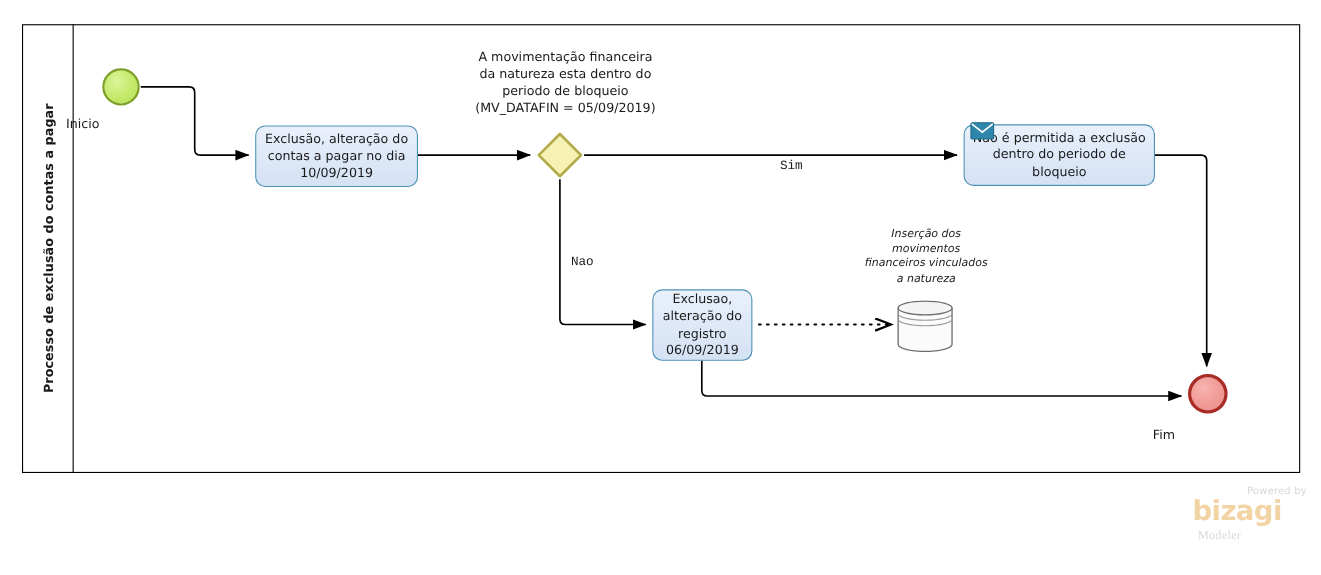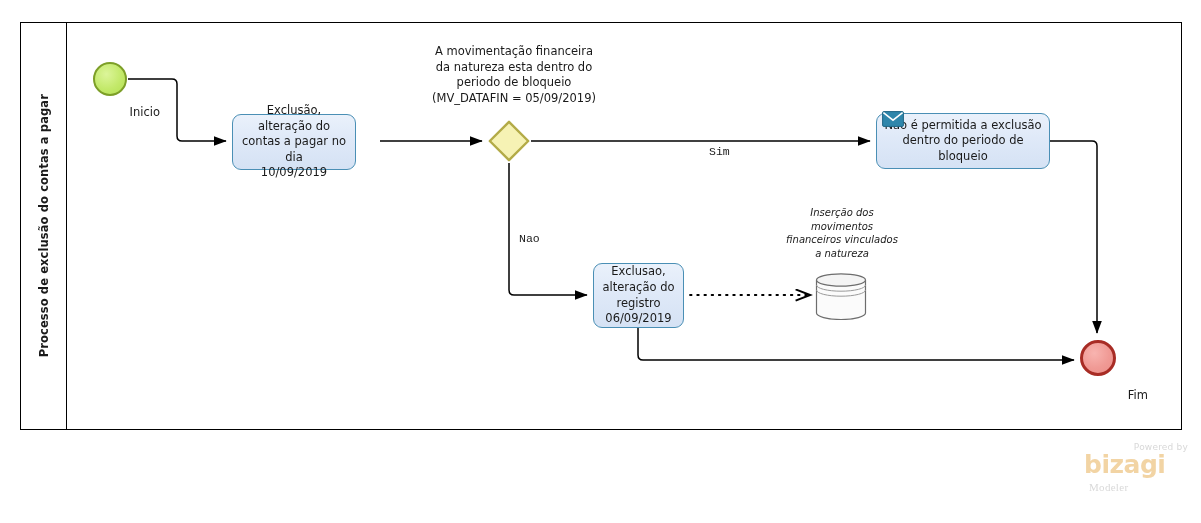--- a/index.html
+++ b/index.html
@@ -78,21 +78,21 @@
     top: 340px;
     width: 36px;
     height: 36px;
     background: radial-gradient(circle at 38% 34%, #f8b4b0 0%, #f09a95 55%, #ec8e89 100%);
     border: 3.4px solid #a82c25;
   }
   .event-label {
     position: absolute;
     font-size: 11.5px;
     color: #1a1a1a;
-    text-align: right;
+    text-align: left;
     white-space: nowrap;
   }
   #start-label { left: 60px; top: 105px; width: 100px; }
   #end-label   { left: 1048px; top: 388px; width: 100px; }
 
   
   .task {
     position: absolute;
     box-sizing: border-box;
     border: 1.6px solid #4a8fb5;
@@ -103,21 +103,21 @@
     justify-content: center;
     text-align: center;
     font-size: 11.5px;
     line-height: 1.35;
     color: #1a1a1a;
     padding: 4px 6px;
   }
   #task-exclusao-contas {
     left: 232px;
     top: 114px;
-    width: 124px;
+    width: 148px;
     height: 56px;
   }
   #task-exclusao-registro {
     left: 593px;
     top: 263px;
     width: 91px;
     height: 65px;
   }
   #task-mensagem-bloqueio {
     left: 876px;

